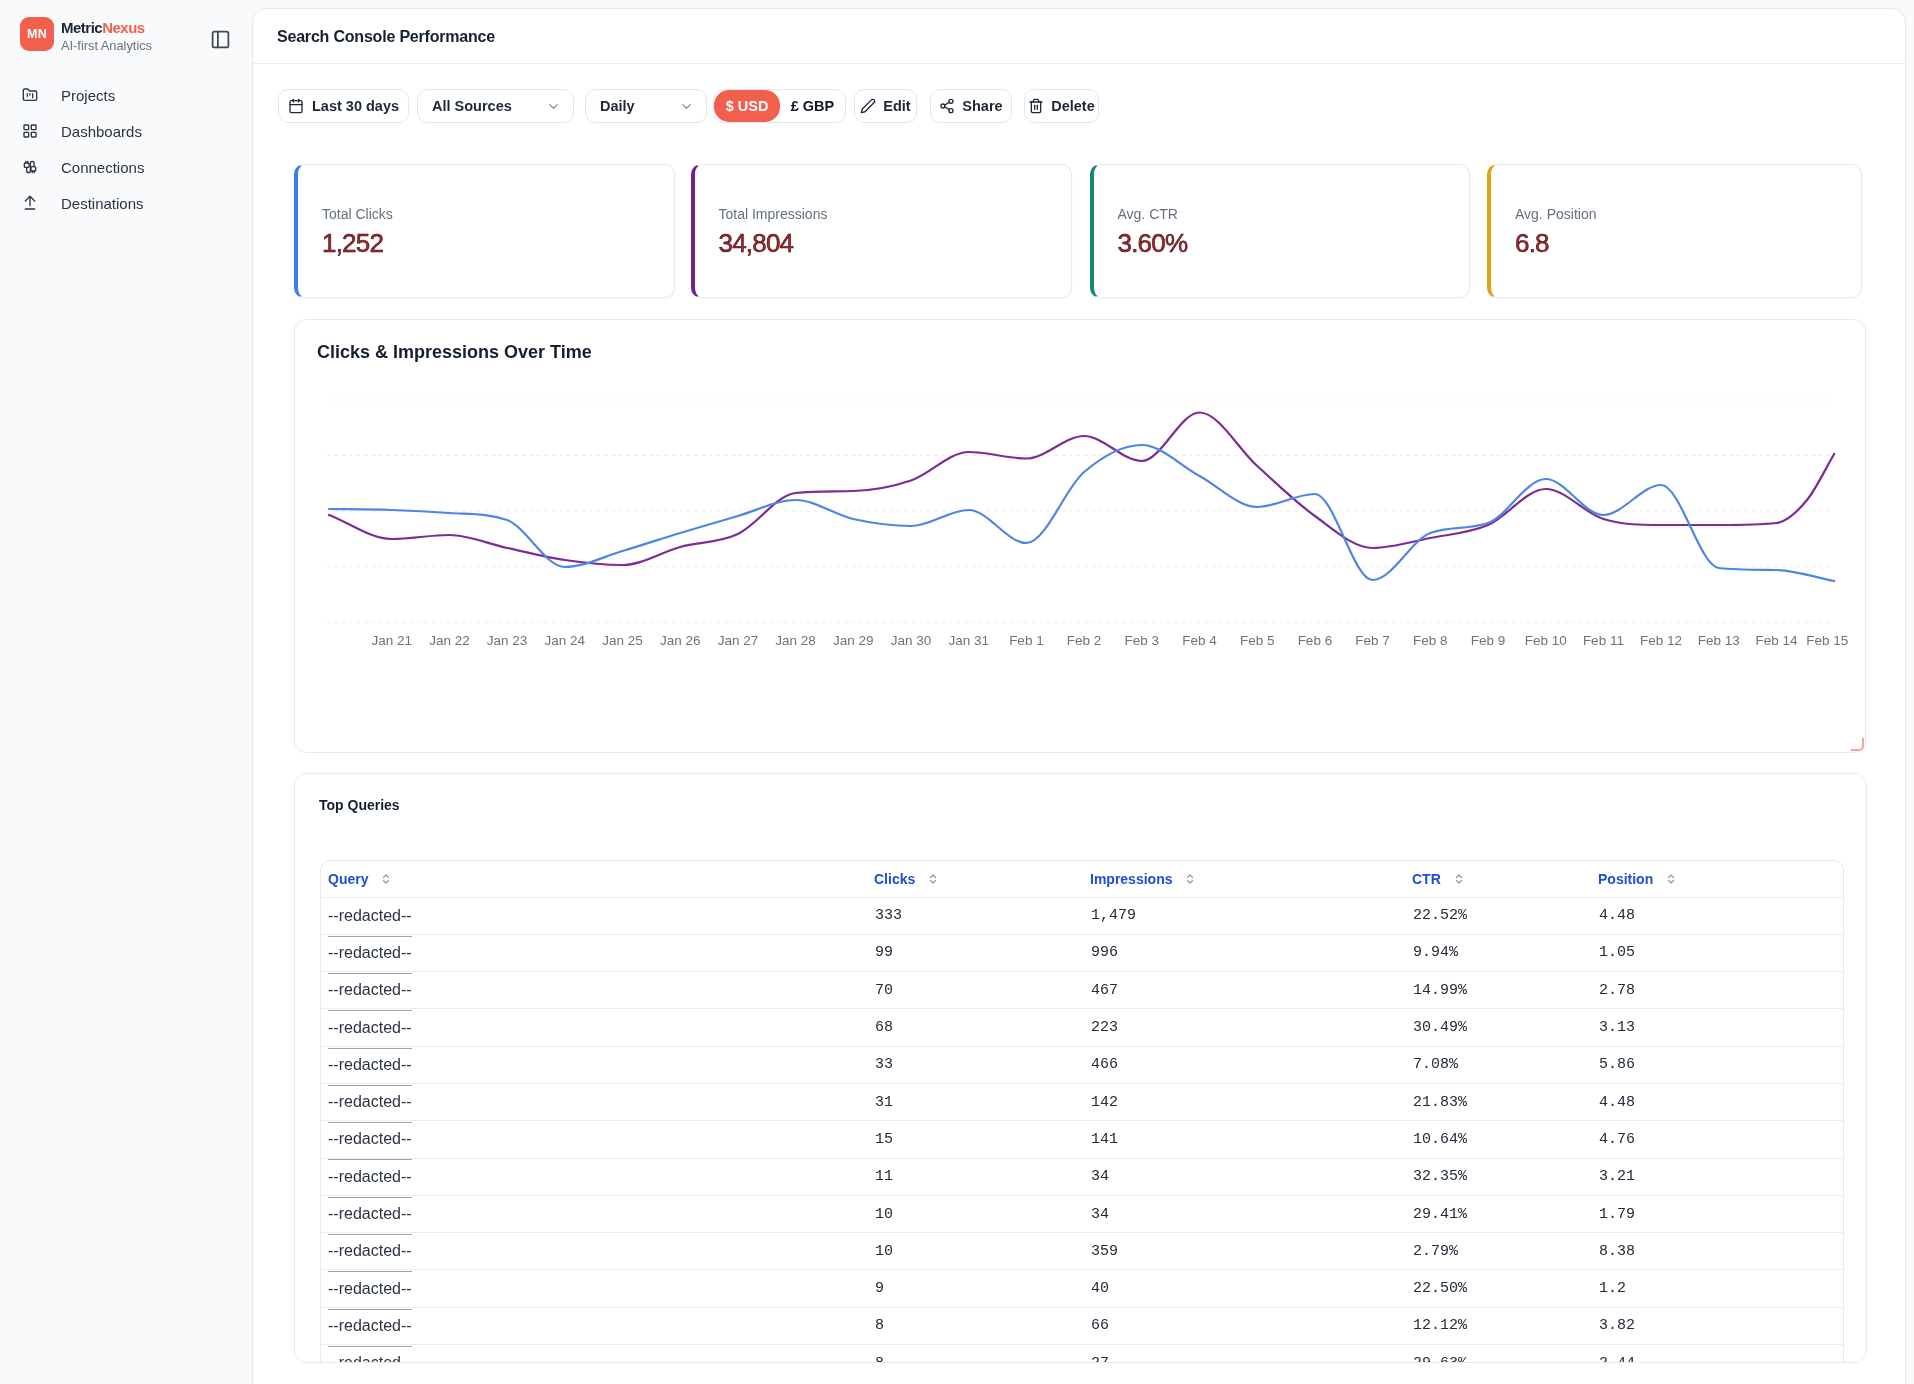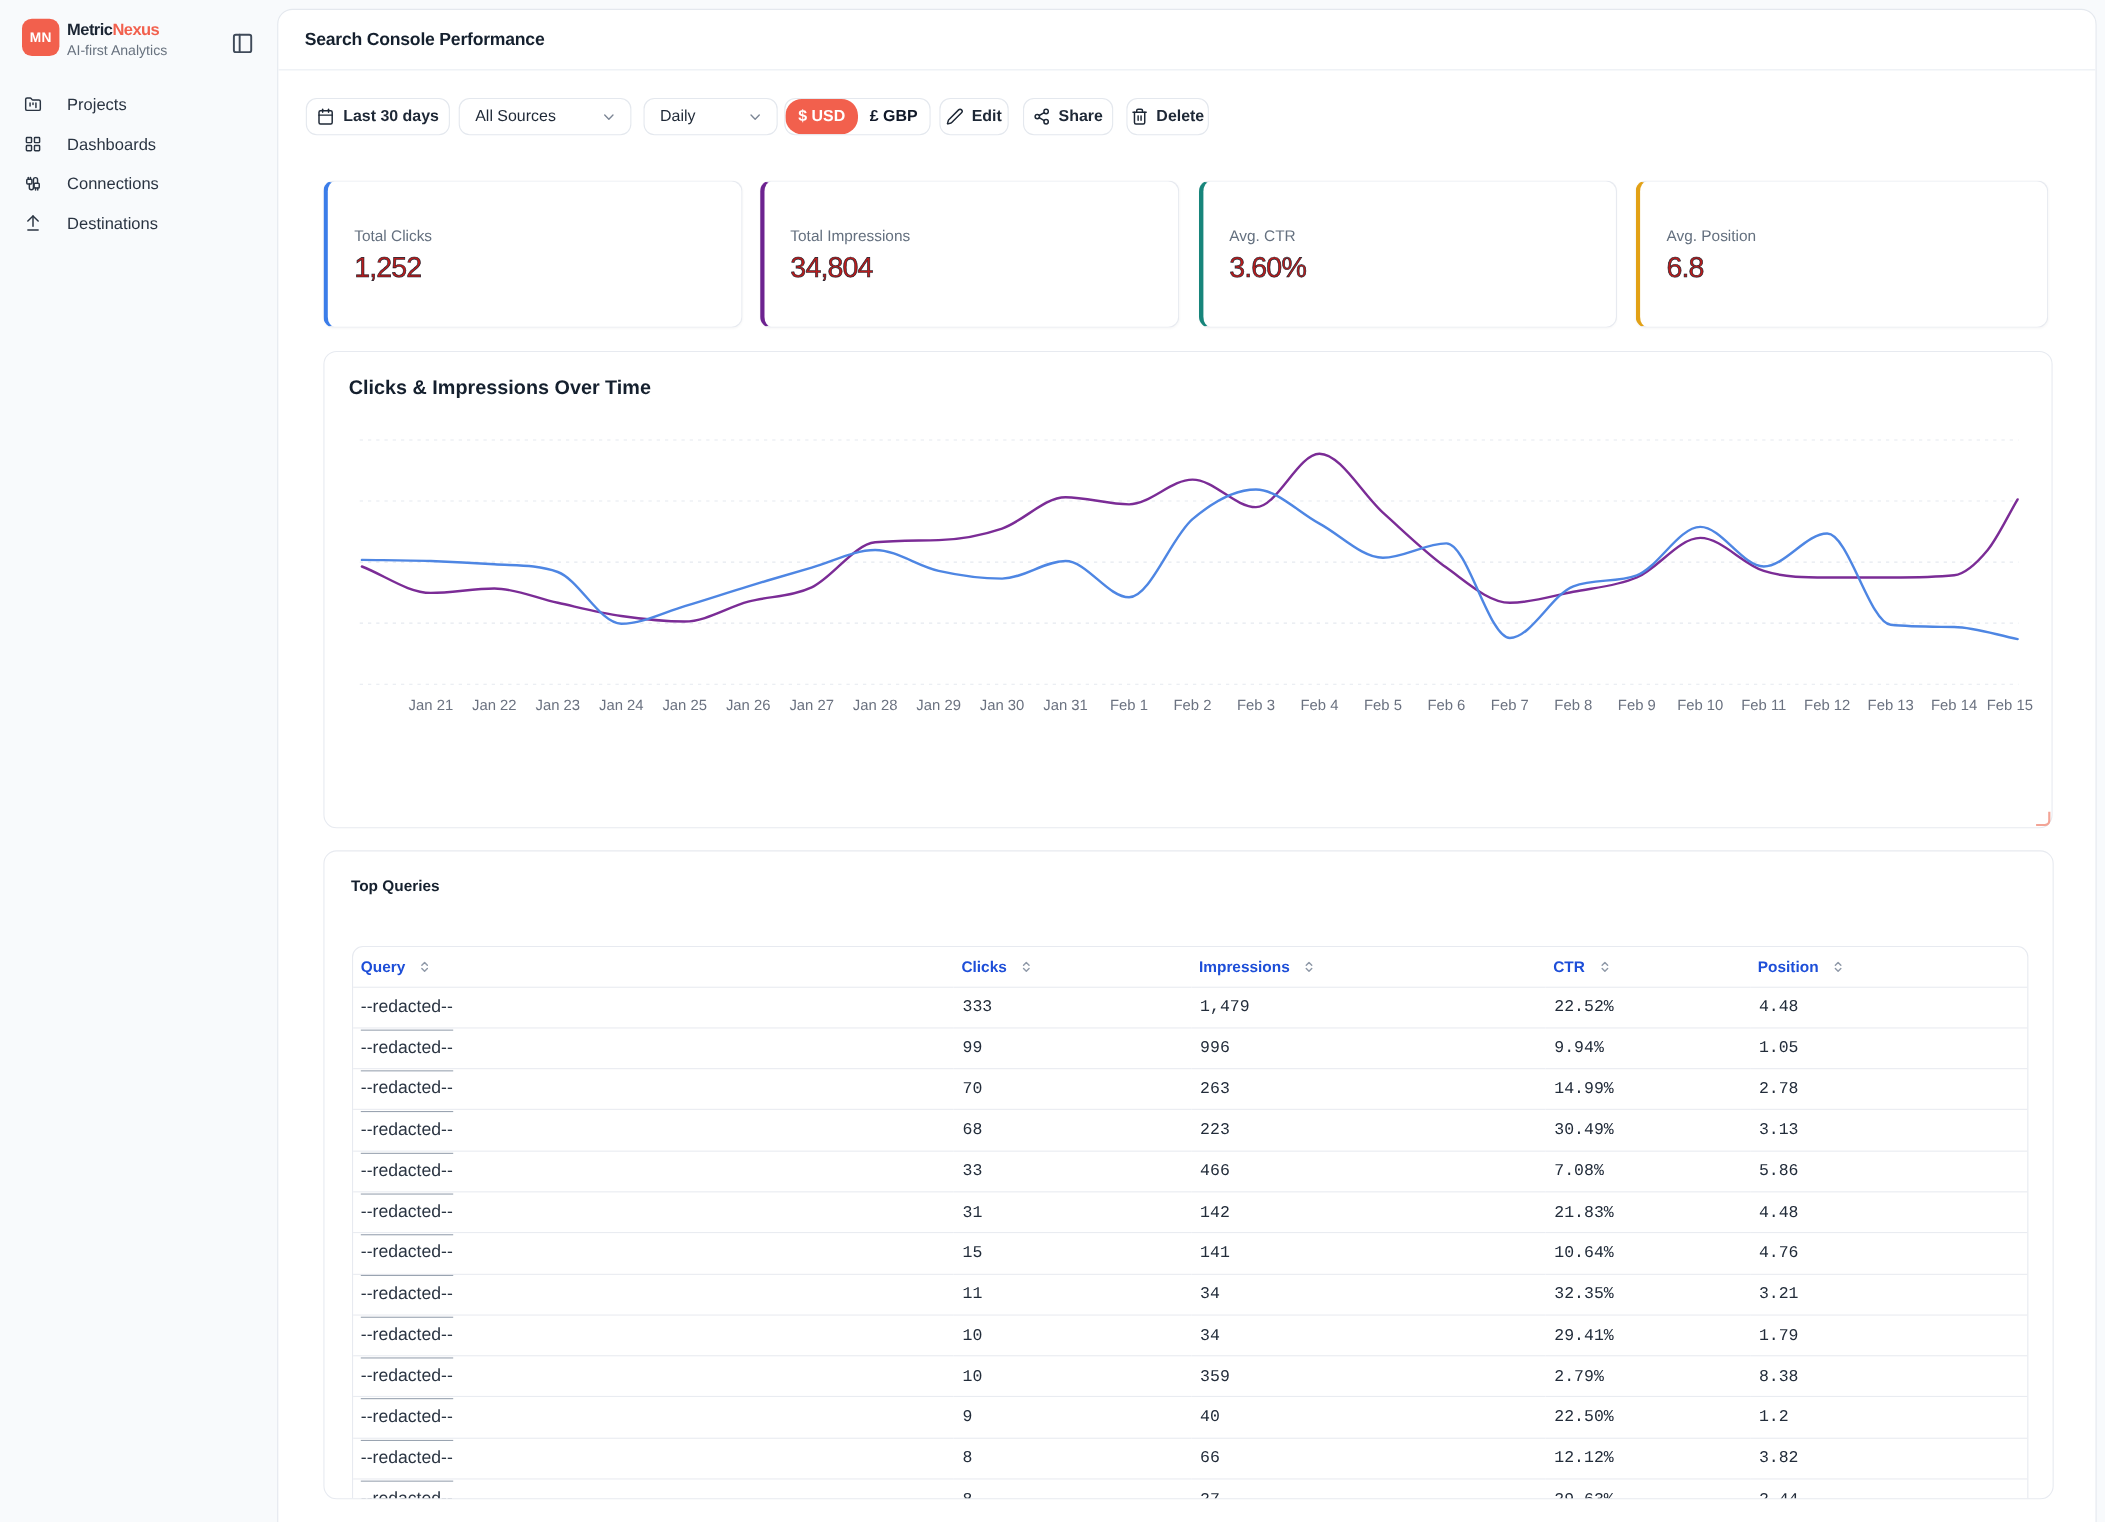--- a/index.html
+++ b/index.html
@@ -21,21 +21,21 @@
 
 
 .main { position:absolute; left:252px; top:8px; width:1654px; height:1390px; background:#fff; border:1px solid #e4e8ee; border-radius:14px; overflow:hidden; }
 .topbar { position:absolute; left:0; top:0; width:100%; height:55px; border-bottom:1px solid #e9edf2; }
 .title { position:absolute; left:24px; top:0; line-height:55px; font-size:16px; font-weight:700; color:#15202e; letter-spacing:-.2px; }
 
 
 .toolbar { position:absolute; left:25px; top:80px; height:34px; }
 .btn { position:absolute; top:0; height:34px; background:#fff; border:1px solid #e4e8ee; border-radius:10px; display:flex; align-items:center; justify-content:center; font-size:14.5px; font-weight:600; color:#1e2836; gap:8px; }
 .btn svg { flex:none; }
-.sel { justify-content:flex-start; padding-left:14px; font-weight:400; }
+.sel { justify-content:flex-start; padding-left:14px; font-weight:700; }
 .sel svg { position:absolute; right:12px; color:#7b8594; }
 .seg { position:absolute; top:0; height:34px; display:flex; border:1px solid #e4e8ee; border-radius:10px; background:#fff; overflow:hidden; }
 .seg > div { display:flex; align-items:center; justify-content:center; font-size:14.5px; font-weight:600;border-radius:15px; }
 .seg .on { background:#f2604d; color:#fff; }
 
 
 .cards { position:absolute; left:41px; top:155px; width:1571px; height:134px; }
 .scard { position:absolute; top:0; width:380px; height:134px; background:#fff; border:1px solid #e7eaf0; border-left:4px solid #888; border-radius:10px; padding:41px 0 0 24px; box-shadow:0 1px 2px rgba(16,24,40,.03); }
 .slabel { font-size:14px; color:#64707f; }
 .sval { margin-top:6px; font-family:Liberation Sans, sans-serif; font-size:26px; font-weight:400; color:#b91c1c; letter-spacing:-0.8px; -webkit-text-stroke:0.55px #141c28; }
@@ -274,21 +274,21 @@
 <tr>
               <td class="q"><span>--redacted--</span></td>
               <td>99</td>
               <td>996</td>
               <td>9.94%</td>
               <td>1.05</td>
             </tr>
 <tr>
               <td class="q"><span>--redacted--</span></td>
               <td>70</td>
-              <td>263</td>
+              <td>467</td>
               <td>14.99%</td>
               <td>2.78</td>
             </tr>
 <tr>
               <td class="q"><span>--redacted--</span></td>
               <td>68</td>
               <td>223</td>
               <td>30.49%</td>
               <td>3.13</td>
             </tr>

